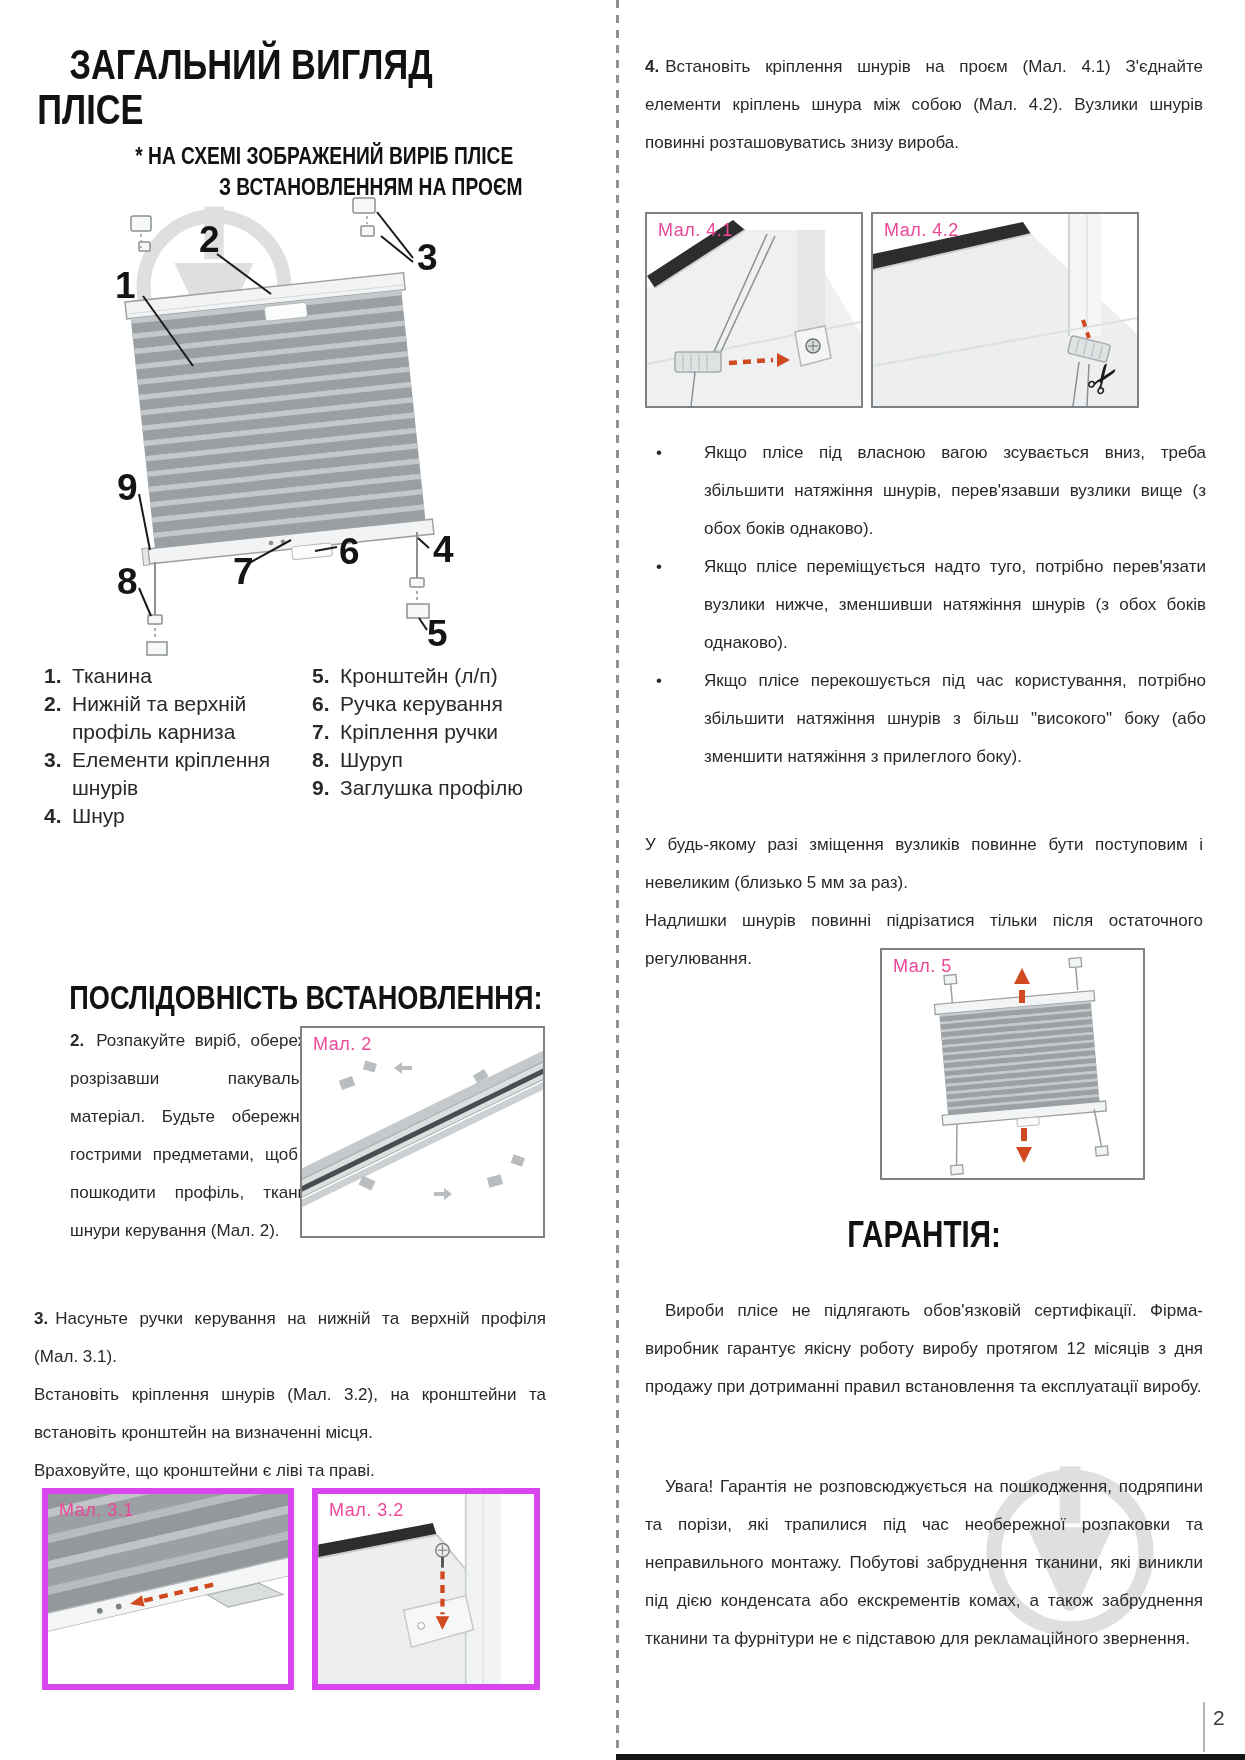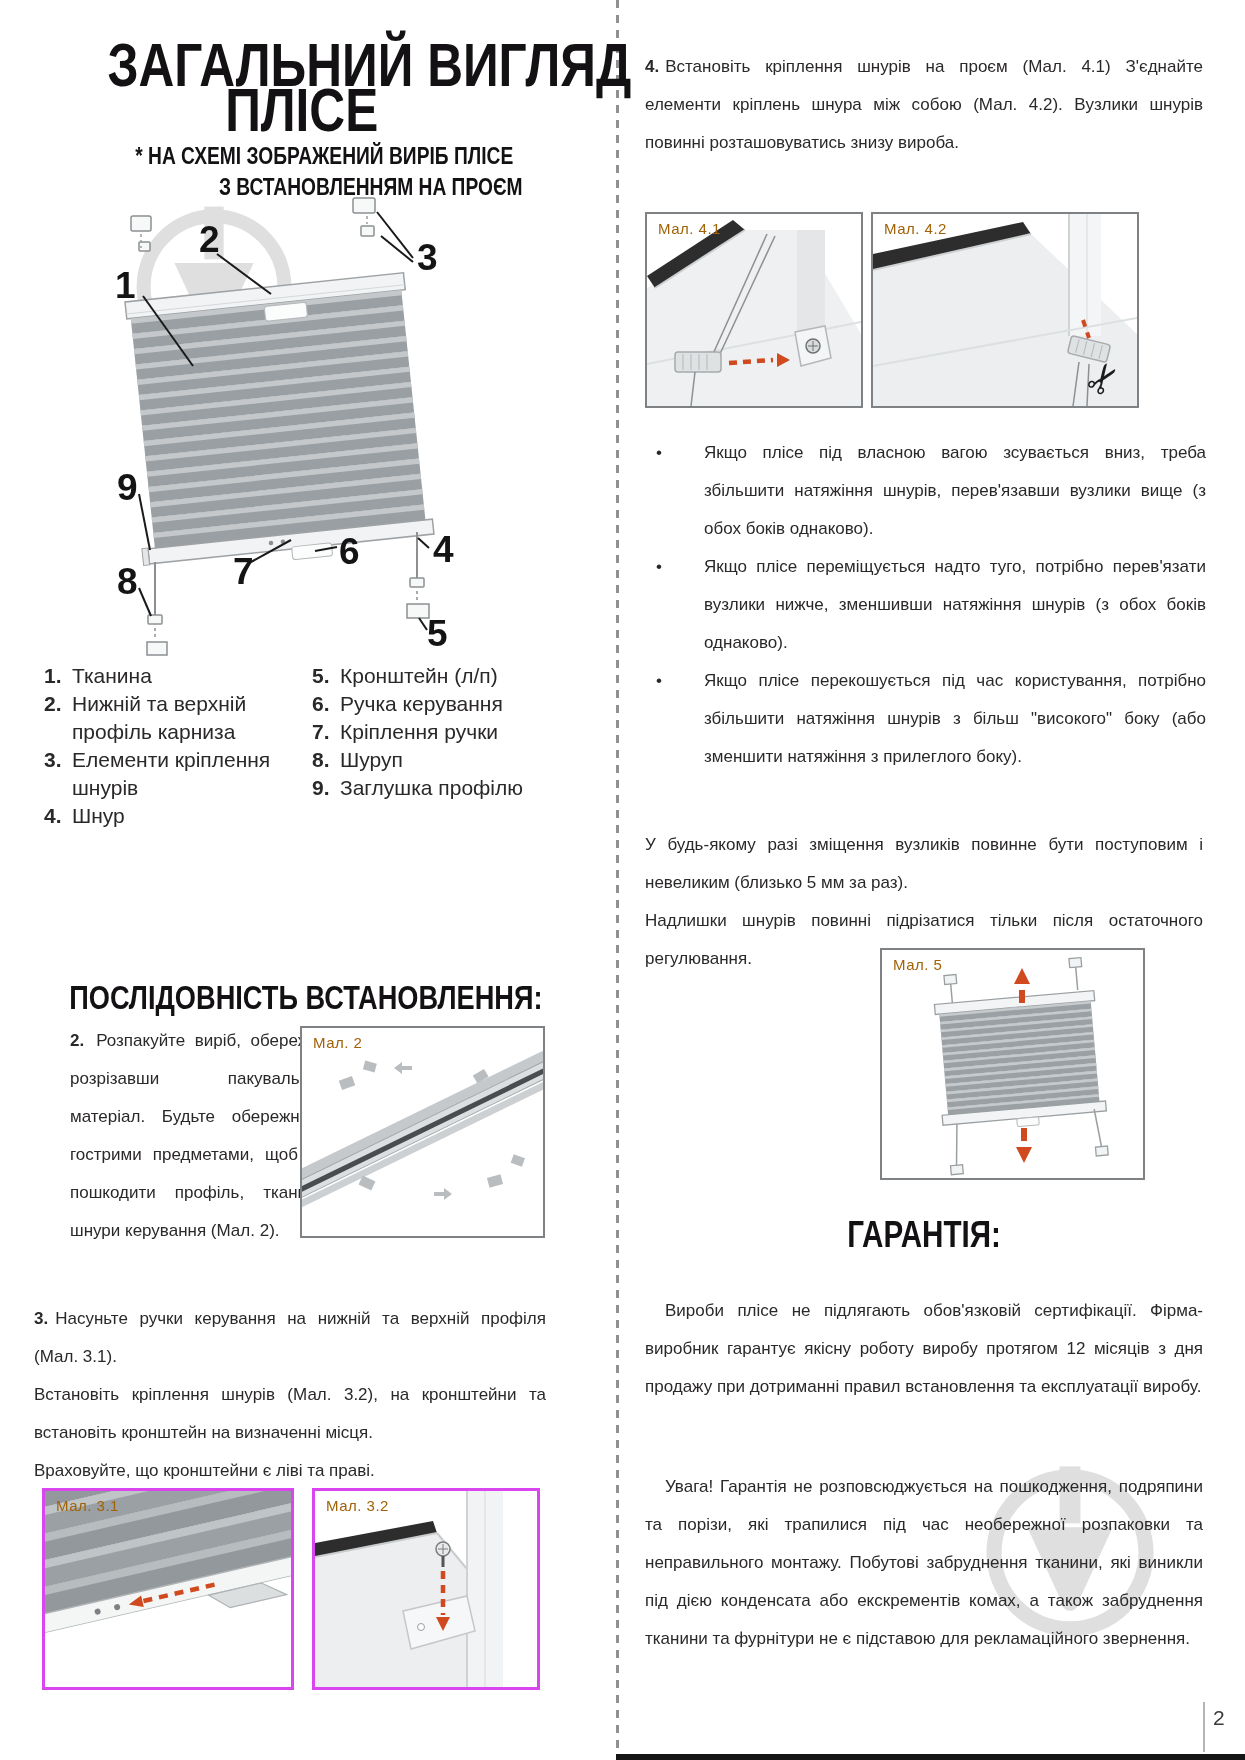--- a/index.html
+++ b/index.html
@@ -5,42 +5,42 @@
   html,body{margin:0;padding:0;background:#ffffff;}
   #page{position:relative;width:1245px;height:1760px;background:#fff;overflow:hidden;
         font-family:"Liberation Sans","DejaVu Sans",sans-serif;color:#2b282a;}
   .abs{position:absolute;}
   .cond{display:inline-block;transform:scaleX(.8);transform-origin:50% 50%;white-space:nowrap;}
   .hblack{color:#131113;font-weight:800;}
   .just{text-align:justify;}
   .body-t{font-size:17px;line-height:38px;}
   .bnum{font-weight:bold;margin-right:12px;}
   .figbox{position:absolute;background:#fff;border:2px solid #7e8284;box-sizing:border-box;}
-  .figbox.dark{border:3px solid #d946ef;}
-  .figlabel{position:absolute;top:6px;left:11px;font-size:15px;color:#a16207;z-index:3;letter-spacing:.5px;}
+  .figbox.dark{border:6px solid #d946ef;}
+  .figlabel{position:absolute;top:6px;left:11px;font-size:18px;color:#ec4899;z-index:3;letter-spacing:.5px;}
   .figbox svg{position:absolute;left:0;top:0;width:100%;height:100%;}
   .legend-row{display:flex;font-size:21px;line-height:28px;margin-bottom:0;}
   .legend-row .num{width:28px;font-weight:bold;flex:none;}
   .legend-row .txt{flex:1;}
   .brow{display:flex;}
   .brow .dot{width:48px;flex:none;padding-left:6px;}
   .brow .btxt{flex:1;}
   .wm{position:absolute;opacity:.12;z-index:0;}
   .divider{position:absolute;left:616px;top:0;width:3px;height:1760px;
            background:repeating-linear-gradient(to bottom,#909090 0 8px,transparent 8px 15px);}
   .indent{text-indent:20px;}
 </style>
 </head>
 <body>
 
 <div id="page">
 
   <div class="divider"></div>
 
-  <div class="abs" style="left:42px;top:42px;width:520px;text-align:center;font-size:62px;line-height:45px;">
+  <div class="abs" style="left:24px;top:42px;width:520px;font-size:43px;line-height:45px;">
     <div><span class="cond hblack">ЗАГАЛЬНИЙ ВИГЛЯД</span></div>
     <div><span class="cond hblack">ПЛІСЕ</span></div>
   </div>
 
   <div class="abs" style="left:20px;top:140px;width:540px;text-align:right;font-size:24px;line-height:31px;">
     <div><span class="cond hblack">* НА СХЕМІ ЗОБРАЖЕНИЙ ВИРІБ ПЛІСЕ</span></div>
     <div><span class="cond hblack">З ВСТАНОВЛЕННЯМ НА ПРОЄМ</span></div>
   </div>
 
   <svg class="wm" style="left:126px;top:196px;width:176px;height:176px;" viewBox="0 0 200 200">

